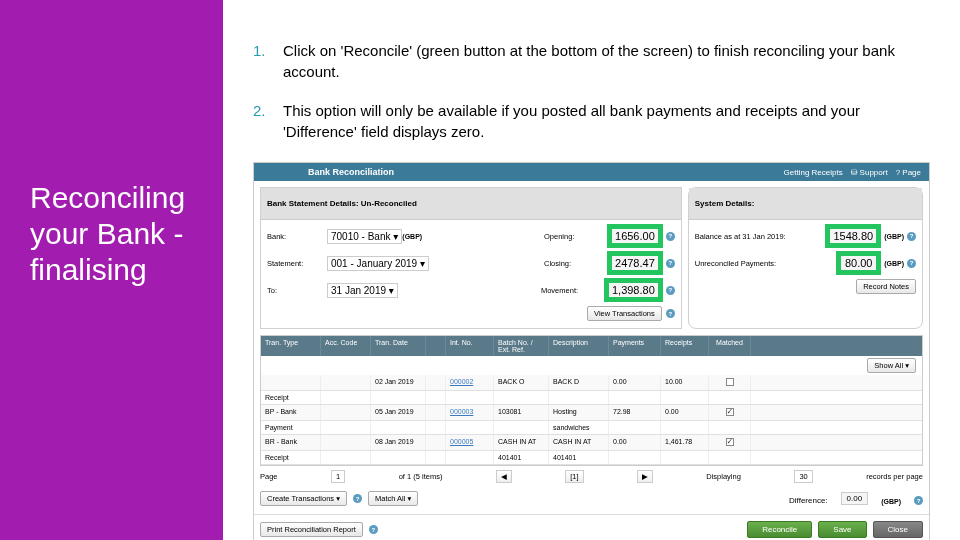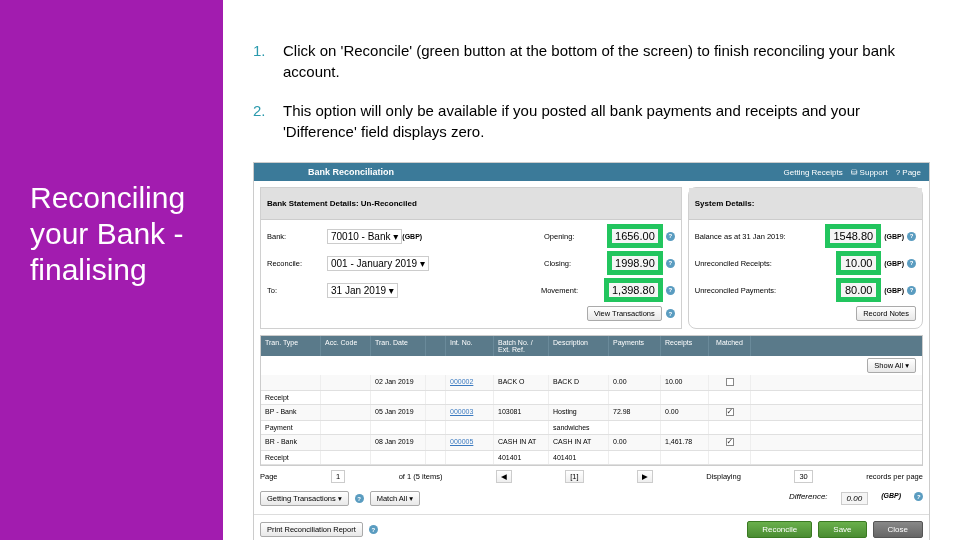--- a/index.html
+++ b/index.html
@@ -46,21 +46,21 @@
 .link { color: #3b7ac0; text-decoration: underline; cursor: pointer; }
 .chk { width: 8px; height: 8px; border: 1px solid #888; display: inline-block; position: relative; background: #fff; }
 .chk.on::after { content: "✓"; position: absolute; top: -2px; left: 0; font-size: 8px; color: #333; }
 
 .pager { display: flex; align-items: center; padding: 4px 6px; font-size: 7.5px; gap: 4px; justify-content: space-between; }
 .pager .pgbox { border: 1px solid #ccc; padding: 1px 4px; }
 .pager .arrow { border: 1px solid #ccc; padding: 1px 4px; cursor: pointer; background: linear-gradient(#fff,#eee); }
 
 .actions { display: flex; padding: 4px 6px; gap: 6px; align-items: center; }
 .actions .spacer { flex: 1; }
-.diff { display: flex; align-items: flex-start; gap: 13px; font-style: italic; }
+.diff { display: flex; align-items: flex-end; gap: 13px; }
 .diff .box { border: 1px solid #ccc; background: #f5f5f5; padding: 1px 5px; text-align: right; }
 
 .footer { display: flex; padding: 6px; gap: 6px; align-items: center; border-top: 1px solid #ddd; margin-top: 4px; }
 .footer .spacer { flex: 1; }
 .btn { padding: 3px 14px; font-size: 8px; border-radius: 2px; cursor: pointer; border: 1px solid #888; background: linear-gradient(#fff,#ddd); }
 .btn.green { background: linear-gradient(#6ab04c,#4a8c32); color: #fff; border-color: #3a7a22; }
 .btn.grey { background: linear-gradient(#888,#666); color: #fff; border-color: #555; }
 
 .showall { display: flex; justify-content: flex-end; padding: 2px 6px; }
 </style>
@@ -101,25 +101,25 @@
               <span class="lbl">Bank:</span>
               <span class="fld"><span>70010 - Bank</span> ▾</span>
               <span class="gbp">(GBP)</span>
               <span class="amts">
                 <span class="lbl">Opening:</span>
                 <span class="num">1656.00</span>
                 <span class="info">?</span>
               </span>
             </div>
             <div class="row">
-              <span class="lbl">Reconcile:</span>
+              <span class="lbl">Statement:</span>
               <span class="fld"><span>001 - January 2019</span> ▾</span>
               <span class="amts">
                 <span class="lbl">Closing:</span>
-                <span class="num">1998.90</span>
+                <span class="num">2478.47</span>
                 <span class="info">?</span>
               </span>
             </div>
             <div class="row">
               <span class="lbl">To:</span>
               <span class="fld"><span>31 Jan 2019</span> ▾</span>
               <span class="amts">
                 <span class="lbl">Movement:</span>
                 <span class="num">1,398.80</span>
                 <span class="info">?</span>
@@ -132,28 +132,20 @@
           </div>
         </div>
 
         <div class="panel panel-r">
           <div class="panel-h">System Details:</div>
           <div class="panel-body">
             <div class="row">
               <span class="lbl" style="width:110px">Balance as at 31 Jan 2019:</span>
               <span class="amts">
                   <span class="num">1548.80</span>
-                  <span class="gbp">(GBP)</span>
-                  <span class="info">?</span>
-                </span>
-            </div>
-            <div class="row">
-              <span class="lbl" style="width:110px">Unreconciled Receipts:</span>
-              <span class="amts">
-                  <span class="num">10.00</span>
                   <span class="gbp">(GBP)</span>
                   <span class="info">?</span>
                 </span>
             </div>
             <div class="row">
               <span class="lbl" style="width:110px">Unreconciled Payments:</span>
               <span class="amts">
                   <span class="num">80.00</span>
                   <span class="gbp">(GBP)</span>
                   <span class="info">?</span>
@@ -264,21 +256,21 @@
         <span>of 1 (5 items)</span>
         <span class="arrow">◀</span>
         <span class="arrow">[1]</span>
         <span class="arrow">▶</span>
         <span>Displaying</span>
         <span class="pgbox">30</span>
         <span>records per page</span>
       </div>
 
       <div class="actions">
-        <span class="btn-sm"><span>Getting Transactions</span> ▾</span>
+        <span class="btn-sm"><span>Create Transactions</span> ▾</span>
         <span class="info">?</span>
         <span class="btn-sm"><span>Match All</span> ▾</span>
         <span class="spacer"></span>
         <span class="diff">
           <span>Difference:</span>
           <span class="box">0.00</span>
           <span class="gbp">(GBP)</span>
           <span class="info">?</span>
         </span>
       </div>

